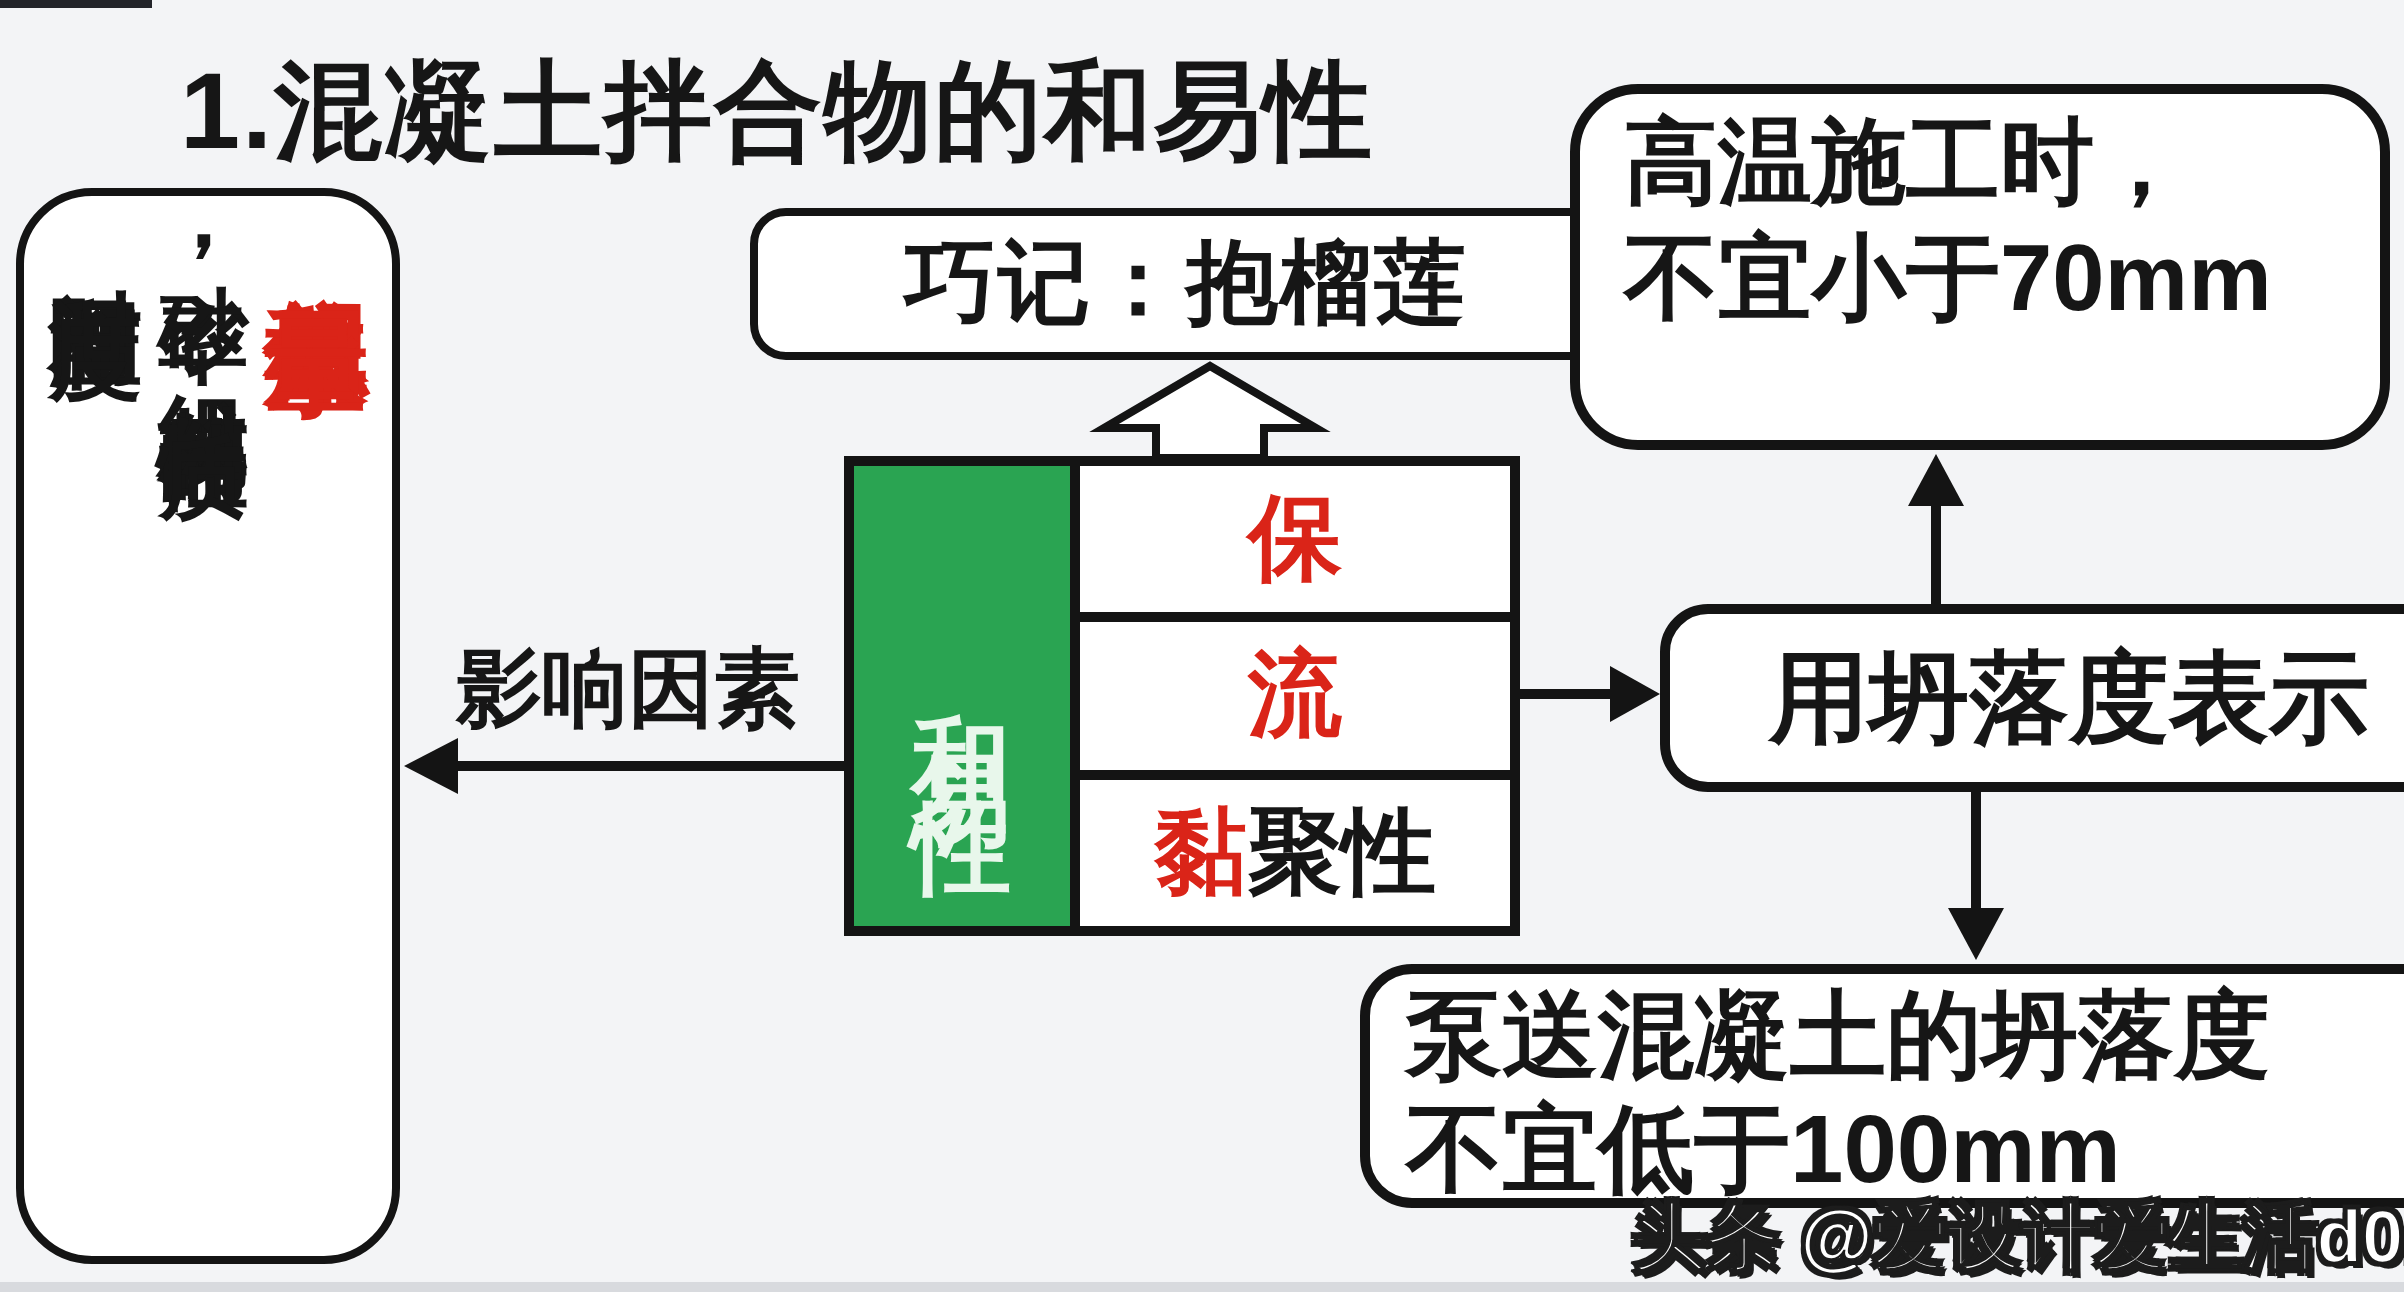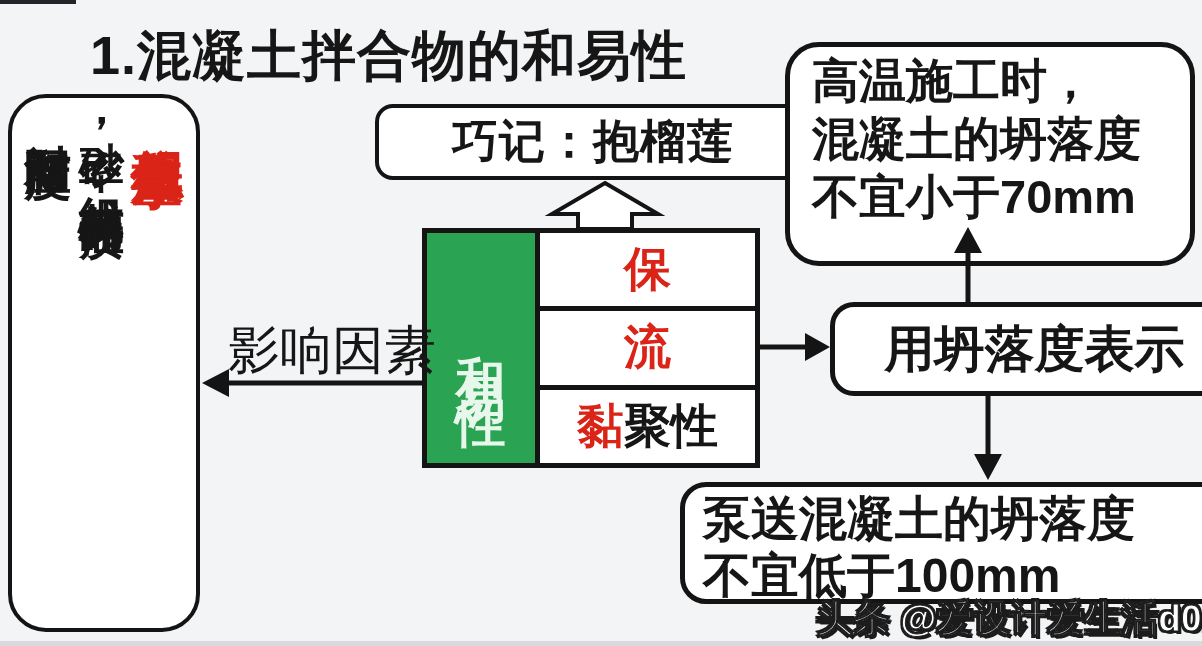--- a/index.html
+++ b/index.html
@@ -49,29 +49,29 @@
     font-size:50px;font-weight:700;letter-spacing:22px;line-height:1;
   }
   .wtable .rows{flex:1;display:flex;flex-direction:column;}
   .wtable .row{
     flex:1;display:flex;align-items:center;justify-content:center;
     font-size:47px;font-weight:700;white-space:nowrap;
   }
   .wtable .row + .row{border-top:5px solid #141414;}
   .red{color:#da2418;}
   
-  .influence{left:228px;top:316px;font-size:52px;font-weight:400;white-space:nowrap;}
+  .influence{left:228px;top:316px;font-size:43px;font-weight:700;white-space:nowrap;}
   
   .slump{
     left:830px;top:302px;width:409px;height:94px;border-radius:24px;border-width:5px;
     display:flex;align-items:center;justify-content:center;
     font-size:50px;font-weight:700;white-space:nowrap;
   }
   .hightemp{
-    left:785px;top:42px;width:410px;height:224px;border-radius:34px;border-width:5px;
+    left:785px;top:42px;width:410px;height:183px;border-radius:34px;border-width:5px;
     padding:5px 0 0 22px;font-size:47px;font-weight:700;line-height:58px;white-space:nowrap;
   }
   .pump{
     left:680px;top:482px;width:570px;height:122px;border-radius:26px;border-width:5px;
     padding:3px 0 0 18px;font-size:48px;font-weight:700;line-height:57px;white-space:nowrap;
   }
   
   .watermark{
     left:816px;top:594px;font-size:37px;font-weight:700;color:#ffffff;white-space:nowrap;
     -webkit-text-stroke:1px #1c1c1c;
@@ -114,21 +114,20 @@
           <span class="red">黏</span>
           <span>聚性</span>
         </div>
     </div>
   </div>
 
   <div class="abs influence">影响因素</div>
 
   <div class="abs box hightemp">
     <div>高温施工时，</div>
-    <div>混凝土的坍落度</div>
     <div>不宜小于70mm</div>
   </div>
 
   <div class="abs box slump">用坍落度表示</div>
 
   <div class="abs box pump">
     <div>泵送混凝土的坍落度</div>
     <div>不宜低于100mm</div>
   </div>
 

